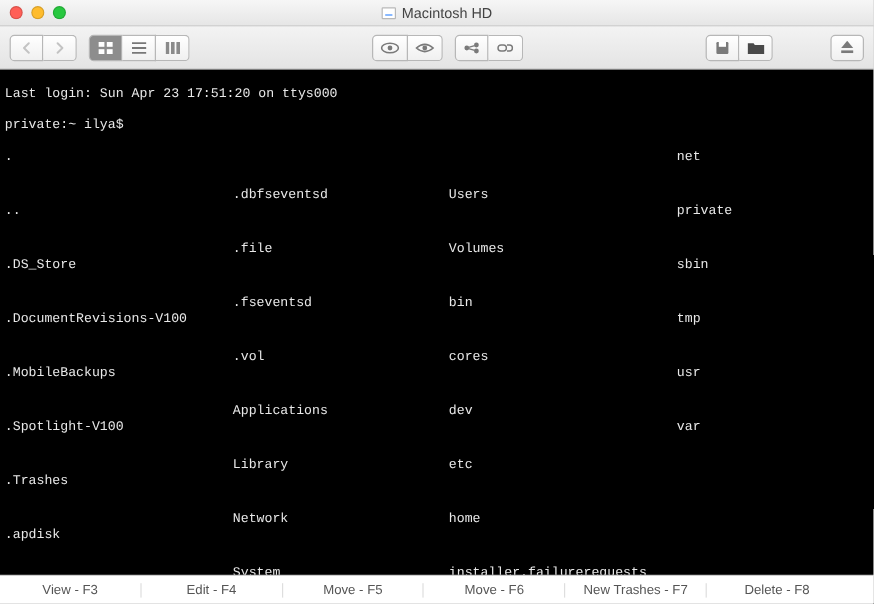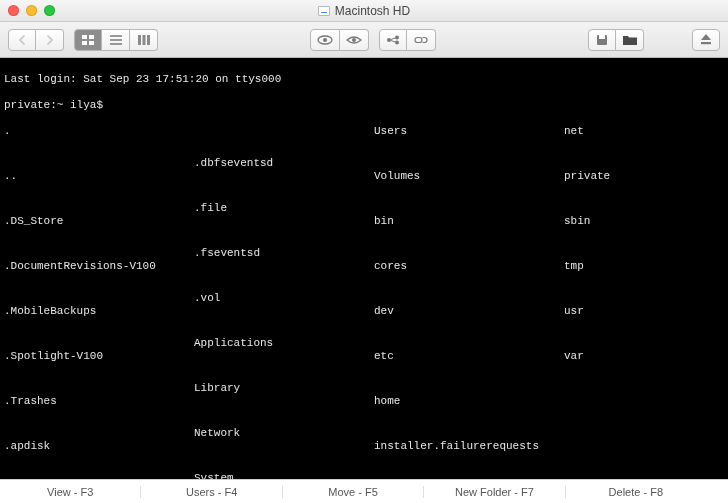--- a/index.html
+++ b/index.html
@@ -47,21 +47,21 @@
     background:#000; color:#e8e8e8;
     height: 421px; width:100%;
     font-family: Menlo, Consolas, "Courier New", monospace;
     font-size: 11px; line-height: 13px;
     padding: 2px 4px;
     white-space: pre;
     overflow:hidden;
     position: relative;
   }
   .row { display:flex; }
-  .col1{width:190px;} .col2{width:180px;margin-top:32px;} .col3{width:190px;} .col4{flex:1;}
+  .col1{width:190px;} .col2{width:180px;margin-top:32px;} .col3{width:190px;margin-top:32px;} .col4{flex:1;}
   .cursor {
     display:inline-block; width:7px; height:11px; background:#bcbcbc; vertical-align: -1px;
   }
   
   .bottombar {
     height:24px; background:#fff; border-top:1px solid #cfcfcf;
     display:flex;
     align-items:center;
   }
   .bcell {
@@ -184,25 +184,26 @@
   <div style="width:28px"></div>
   <div class="tbtn solo">
     <svg width="12" height="11" viewBox="0 0 12 11">
         <path d="M6 0 L11 6 H1 Z" fill="#7a7a7a"></path>
         <rect x="1" y="8" width="10" height="2.2" fill="#7a7a7a"></rect>
       </svg>
   </div>
 </div>
 
 <div class="terminal">
-<div>Last login: Sat Sep 23 17:51:20 on ttys000</div>
+<div>Last login: Sun Apr 23 17:51:20 on ttys000</div>
 <div>private:~ ilya$</div>
 <div id="listing"><div class="row"><span class="col1">.</span><span class="col2">.dbfseventsd</span><span class="col3">Users</span><span class="col4">net</span></div><div class="row"><span class="col1">..</span><span class="col2">.file</span><span class="col3">Volumes</span><span class="col4">private</span></div><div class="row"><span class="col1">.DS_Store</span><span class="col2">.fseventsd</span><span class="col3">bin</span><span class="col4">sbin</span></div><div class="row"><span class="col1">.DocumentRevisions-V100</span><span class="col2">.vol</span><span class="col3">cores</span><span class="col4">tmp</span></div><div class="row"><span class="col1">.MobileBackups</span><span class="col2">Applications</span><span class="col3">dev</span><span class="col4">usr</span></div><div class="row"><span class="col1">.Spotlight-V100</span><span class="col2">Library</span><span class="col3">etc</span><span class="col4">var</span></div><div class="row"><span class="col1">.Trashes</span><span class="col2">Network</span><span class="col3">home</span><span class="col4"></span></div><div class="row"><span class="col1">.apdisk</span><span class="col2">System</span><span class="col3">installer.failurerequests</span><span class="col4"></span></div></div>
 <div><span>macbook:/ ilya$ </span><span class="cursor"></span></div>
 </div>
 
 <div class="bottombar">
   <div class="bcell">View - F3</div>
-  <div class="bcell">Users - F4</div>
+  <div class="bcell">Edit - F4</div>
   <div class="bcell">Move - F5</div>
-  <div class="bcell">New Folder - F7</div>
+  <div class="bcell">Move - F6</div>
+  <div class="bcell">New Trashes - F7</div>
   <div class="bcell">Delete - F8</div>
 </div>
 
 </body></html>

